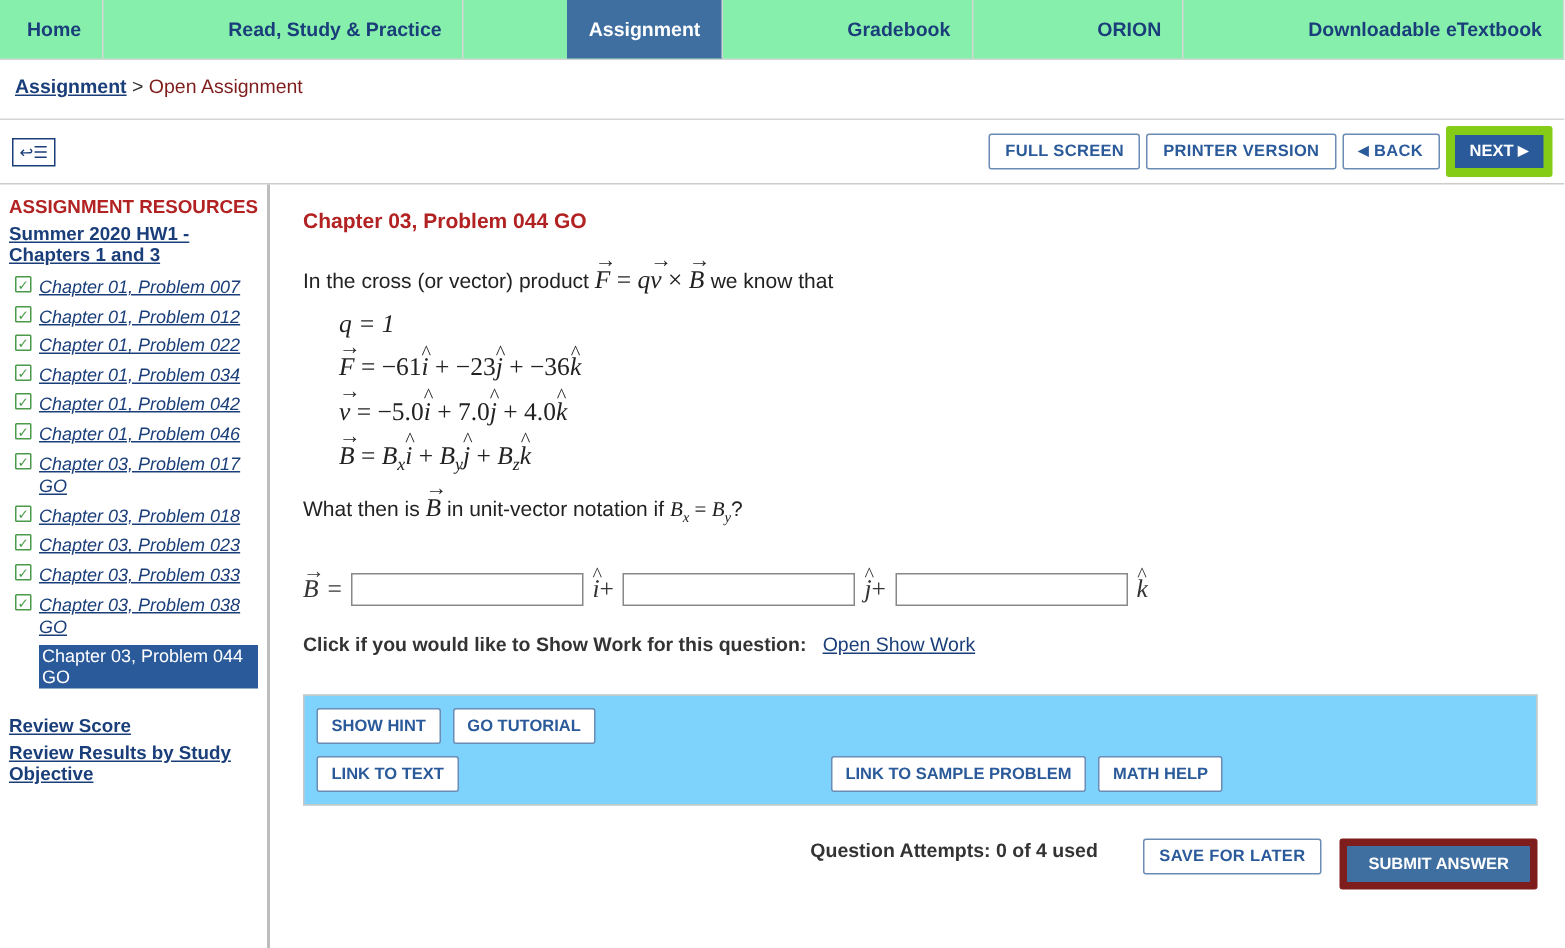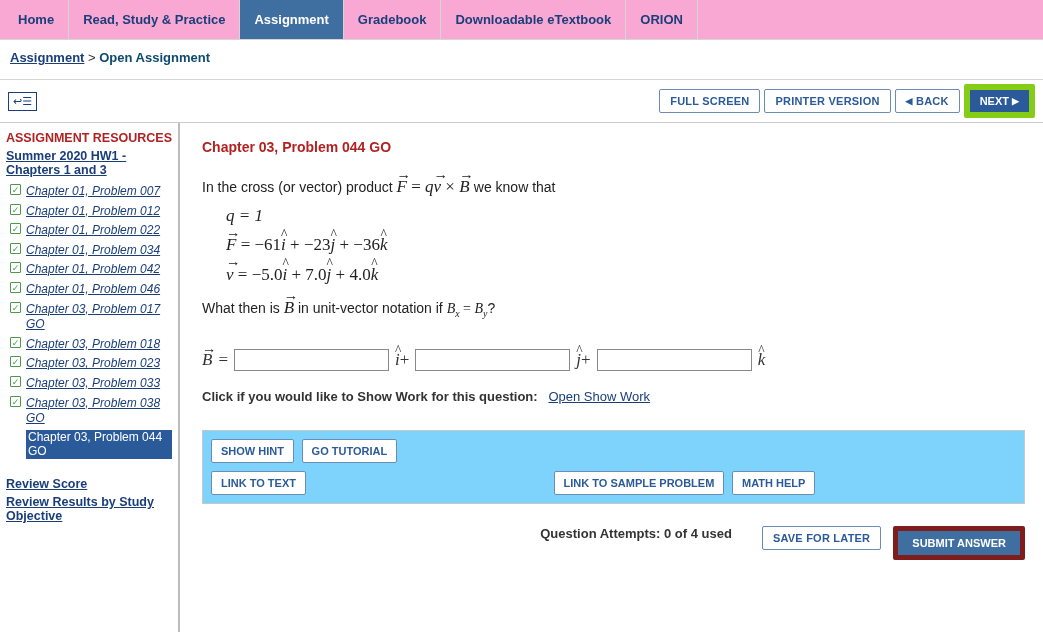--- a/index.html
+++ b/index.html
@@ -7,22 +7,23 @@
     margin: 0;
     font-family: Arial, Helvetica, sans-serif;
     font-size: 13px;
     color: #333;
     background: #fff;
     width: 1043px;
   }
   .topnav {
     display: flex;
     border-bottom: 1px solid #d5d5d5;
-    background: #f9a8d4;
+    background: #86efac;
     padding-left: 4px;
+    justify-content: space-between;
   }
   .topnav-item {
     padding: 12px 14px;
     font-weight: bold;
     color: #1a3e7a;
     border-right: 1px solid #d5d5d5;
     cursor: pointer;
     font-size: 13px;
   }
   .topnav-item.active {
@@ -32,22 +33,22 @@
   .breadcrumb {
     padding: 10px 10px 14px 10px;
     border-bottom: 1px solid #d5d5d5;
   }
   .breadcrumb a {
     color: #1a3e7a;
     text-decoration: underline;
     font-weight: bold;
   }
   .breadcrumb .cur {
-    font-weight: bold;
-    color: #0c4a6e;
+    font-weight: normal;
+    color: #7f1d1d;
   }
   .toolbar {
     display: flex;
     align-items: center;
     padding: 4px 8px;
     border-bottom: 1px solid #ccc;
   }
   .toolbar-left-icon {
     border: 1px solid #1a3e7a;
     padding: 2px 4px;
@@ -262,22 +263,22 @@
   .tri { font-size: 9px; vertical-align: 1px; }
 </style>
 </head>
 <body>
 
 <div class="topnav">
   <div class="topnav-item">Home</div>
   <div class="topnav-item">Read, Study &amp; Practice</div>
   <div class="topnav-item active">Assignment</div>
   <div class="topnav-item">Gradebook</div>
+  <div class="topnav-item">ORION</div>
   <div class="topnav-item">Downloadable eTextbook</div>
-  <div class="topnav-item">ORION</div>
 </div>
 
 <div class="breadcrumb">
   <a href="#">Assignment</a><span> &gt; </span><span class="cur">Open Assignment</span>
 </div>
 
 <div class="toolbar">
   <span class="toolbar-left-icon">↩☰</span>
   <div class="toolbar-spacer"></div>
   <button class="btn-o">FULL SCREEN</button>
@@ -321,20 +322,23 @@
       <div class="eqblock"><i>q = 1</i></div>
 
       <div class="eqblock">
         <span class="vecarrow">F</span> = <span>−61</span><span class="hat">i</span> + <span>−23</span><span class="hat">j</span> + <span>−36</span><span class="hat">k</span>
       </div>
 
       <div class="eqblock">
         <span class="vecarrow">v</span> = <span>−5.0</span><span class="hat">i</span> + <span>7.0</span><span class="hat">j</span> + <span>4.0</span><span class="hat">k</span>
       </div>
 
+      <div class="eqblock">
+        <span class="vecarrow">B</span> = <i>B</i><span class="sub">x</span><span class="hat">i</span> + <i>B</i><span class="sub">y</span><span class="hat">j</span> + <i>B</i><span class="sub">z</span><span class="hat">k</span>
+      </div>
 
       <div style="margin-top:6px;">
         <span>What then is </span>
         <span style="font-family:'Times New Roman',serif;font-size:17px;"><span class="vecarrow">B</span></span>
         <span> in unit-vector notation if </span>
         <span style="font-family:'Times New Roman',serif;"><i>B</i><span class="sub">x</span> = <i>B</i><span class="sub">y</span></span><span>?</span>
       </div>
     </div>
 
     <div class="answer-row">

